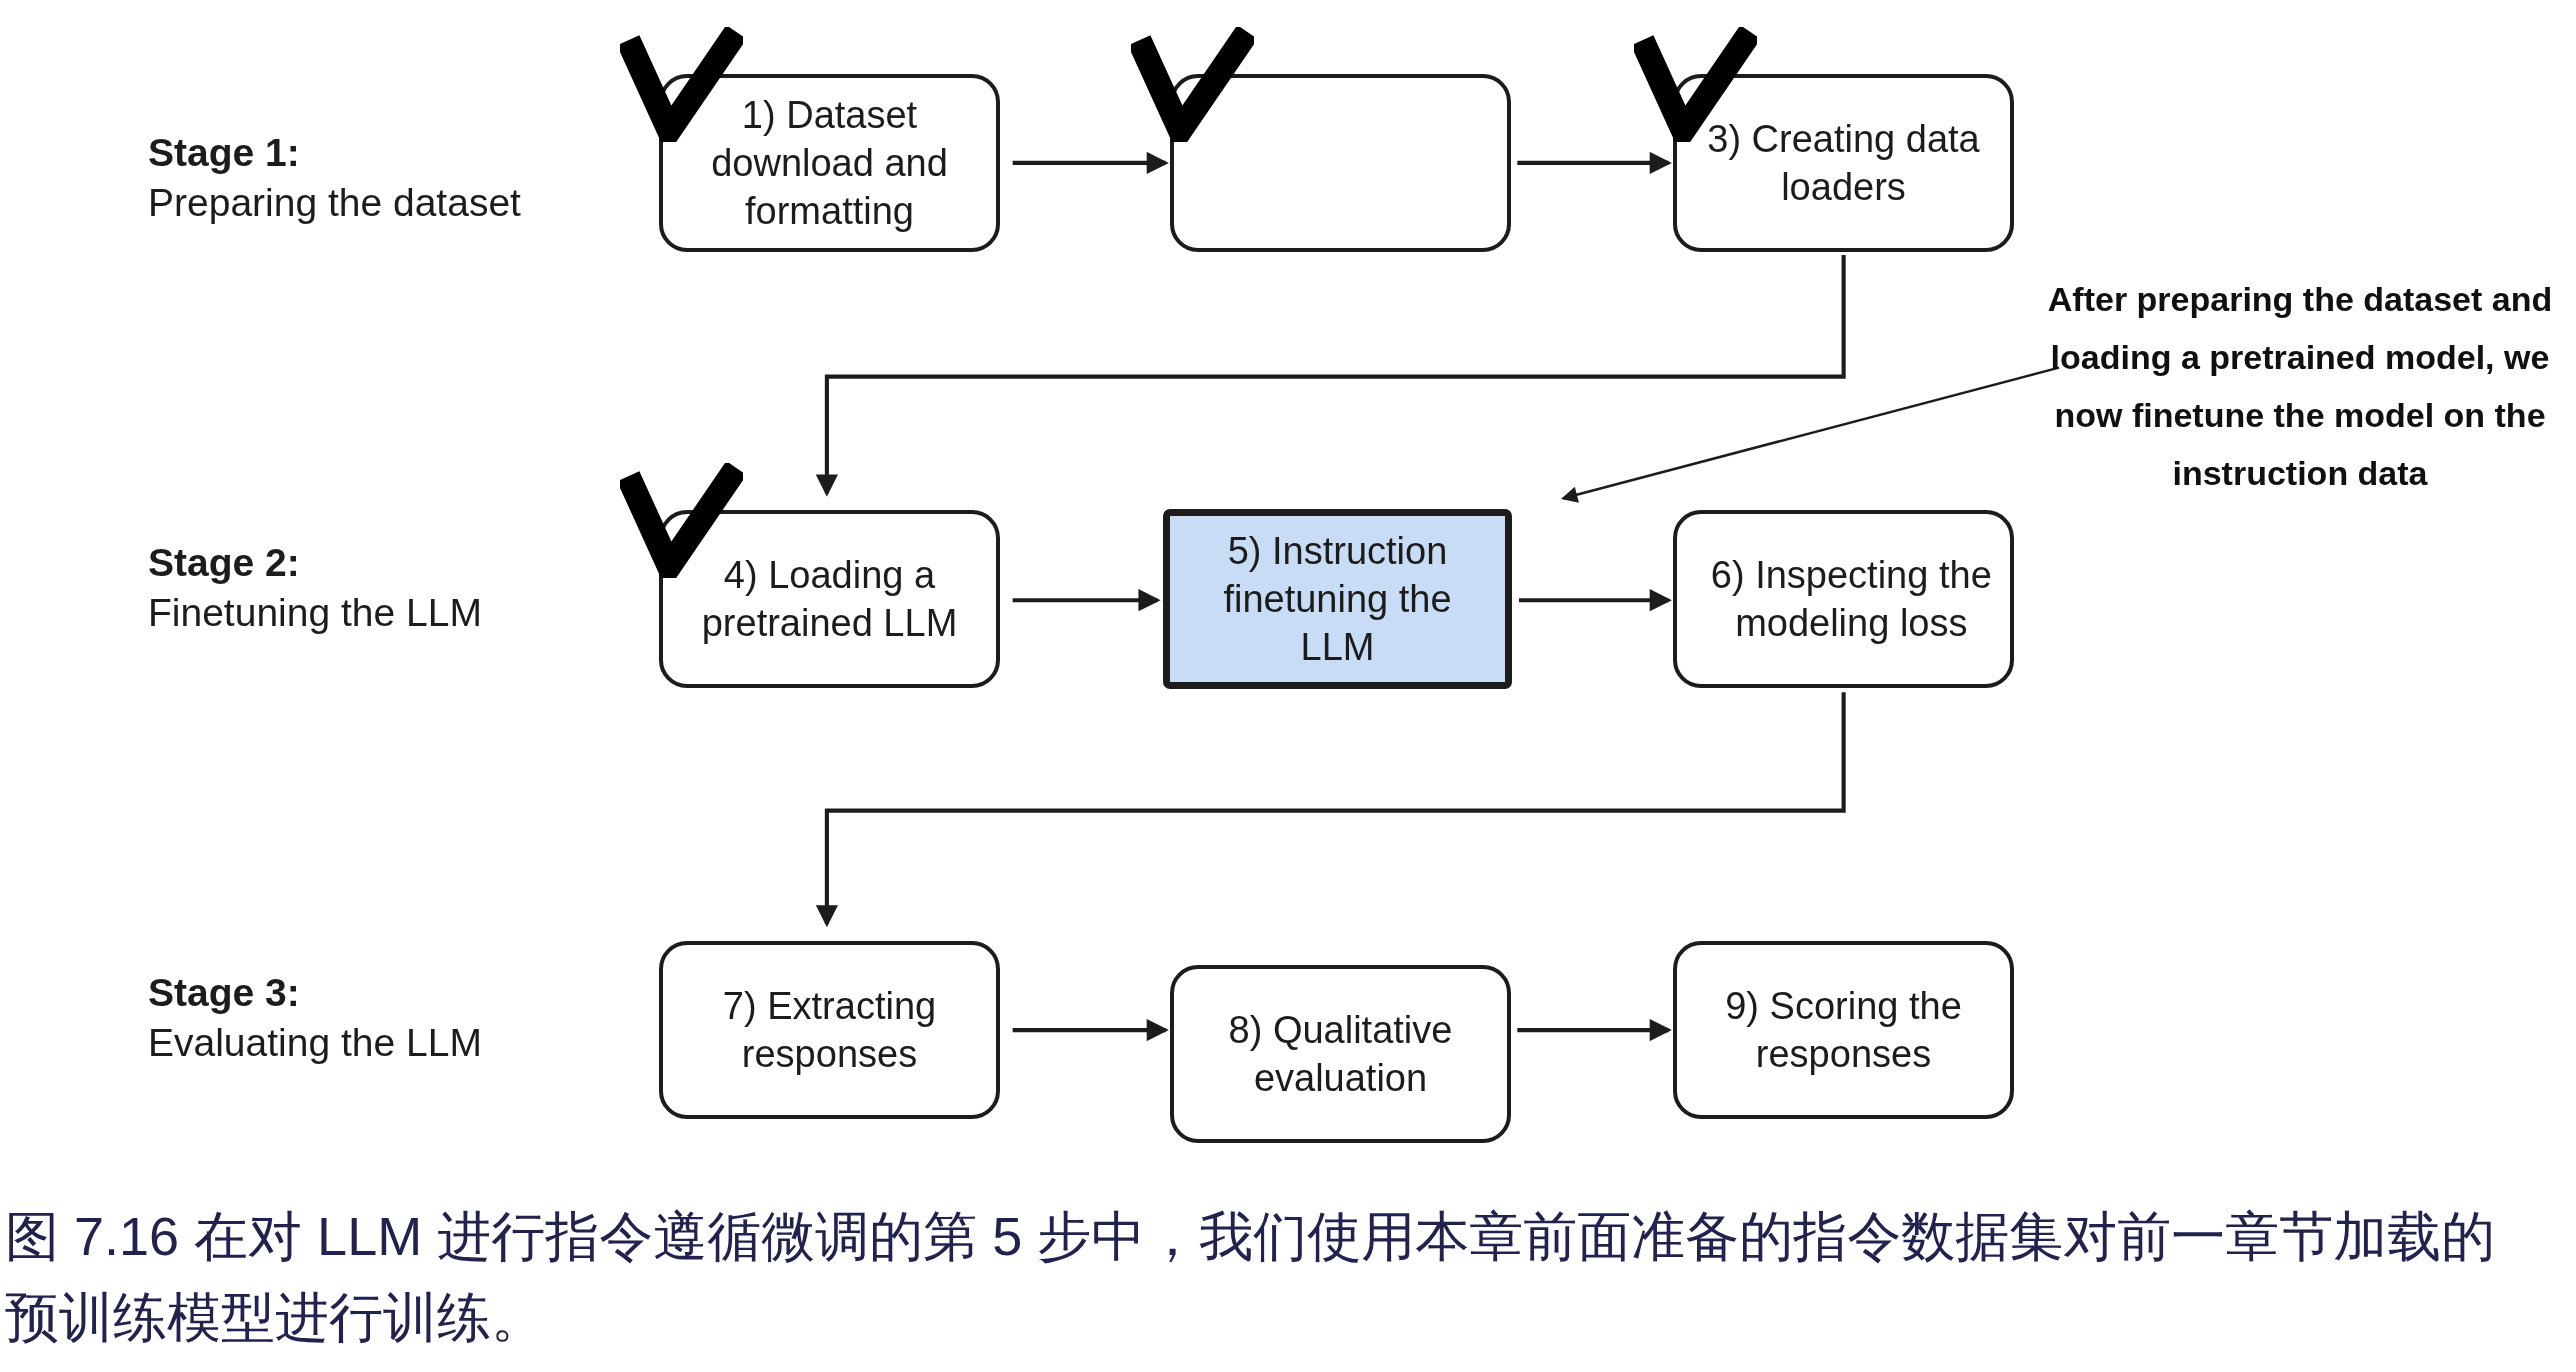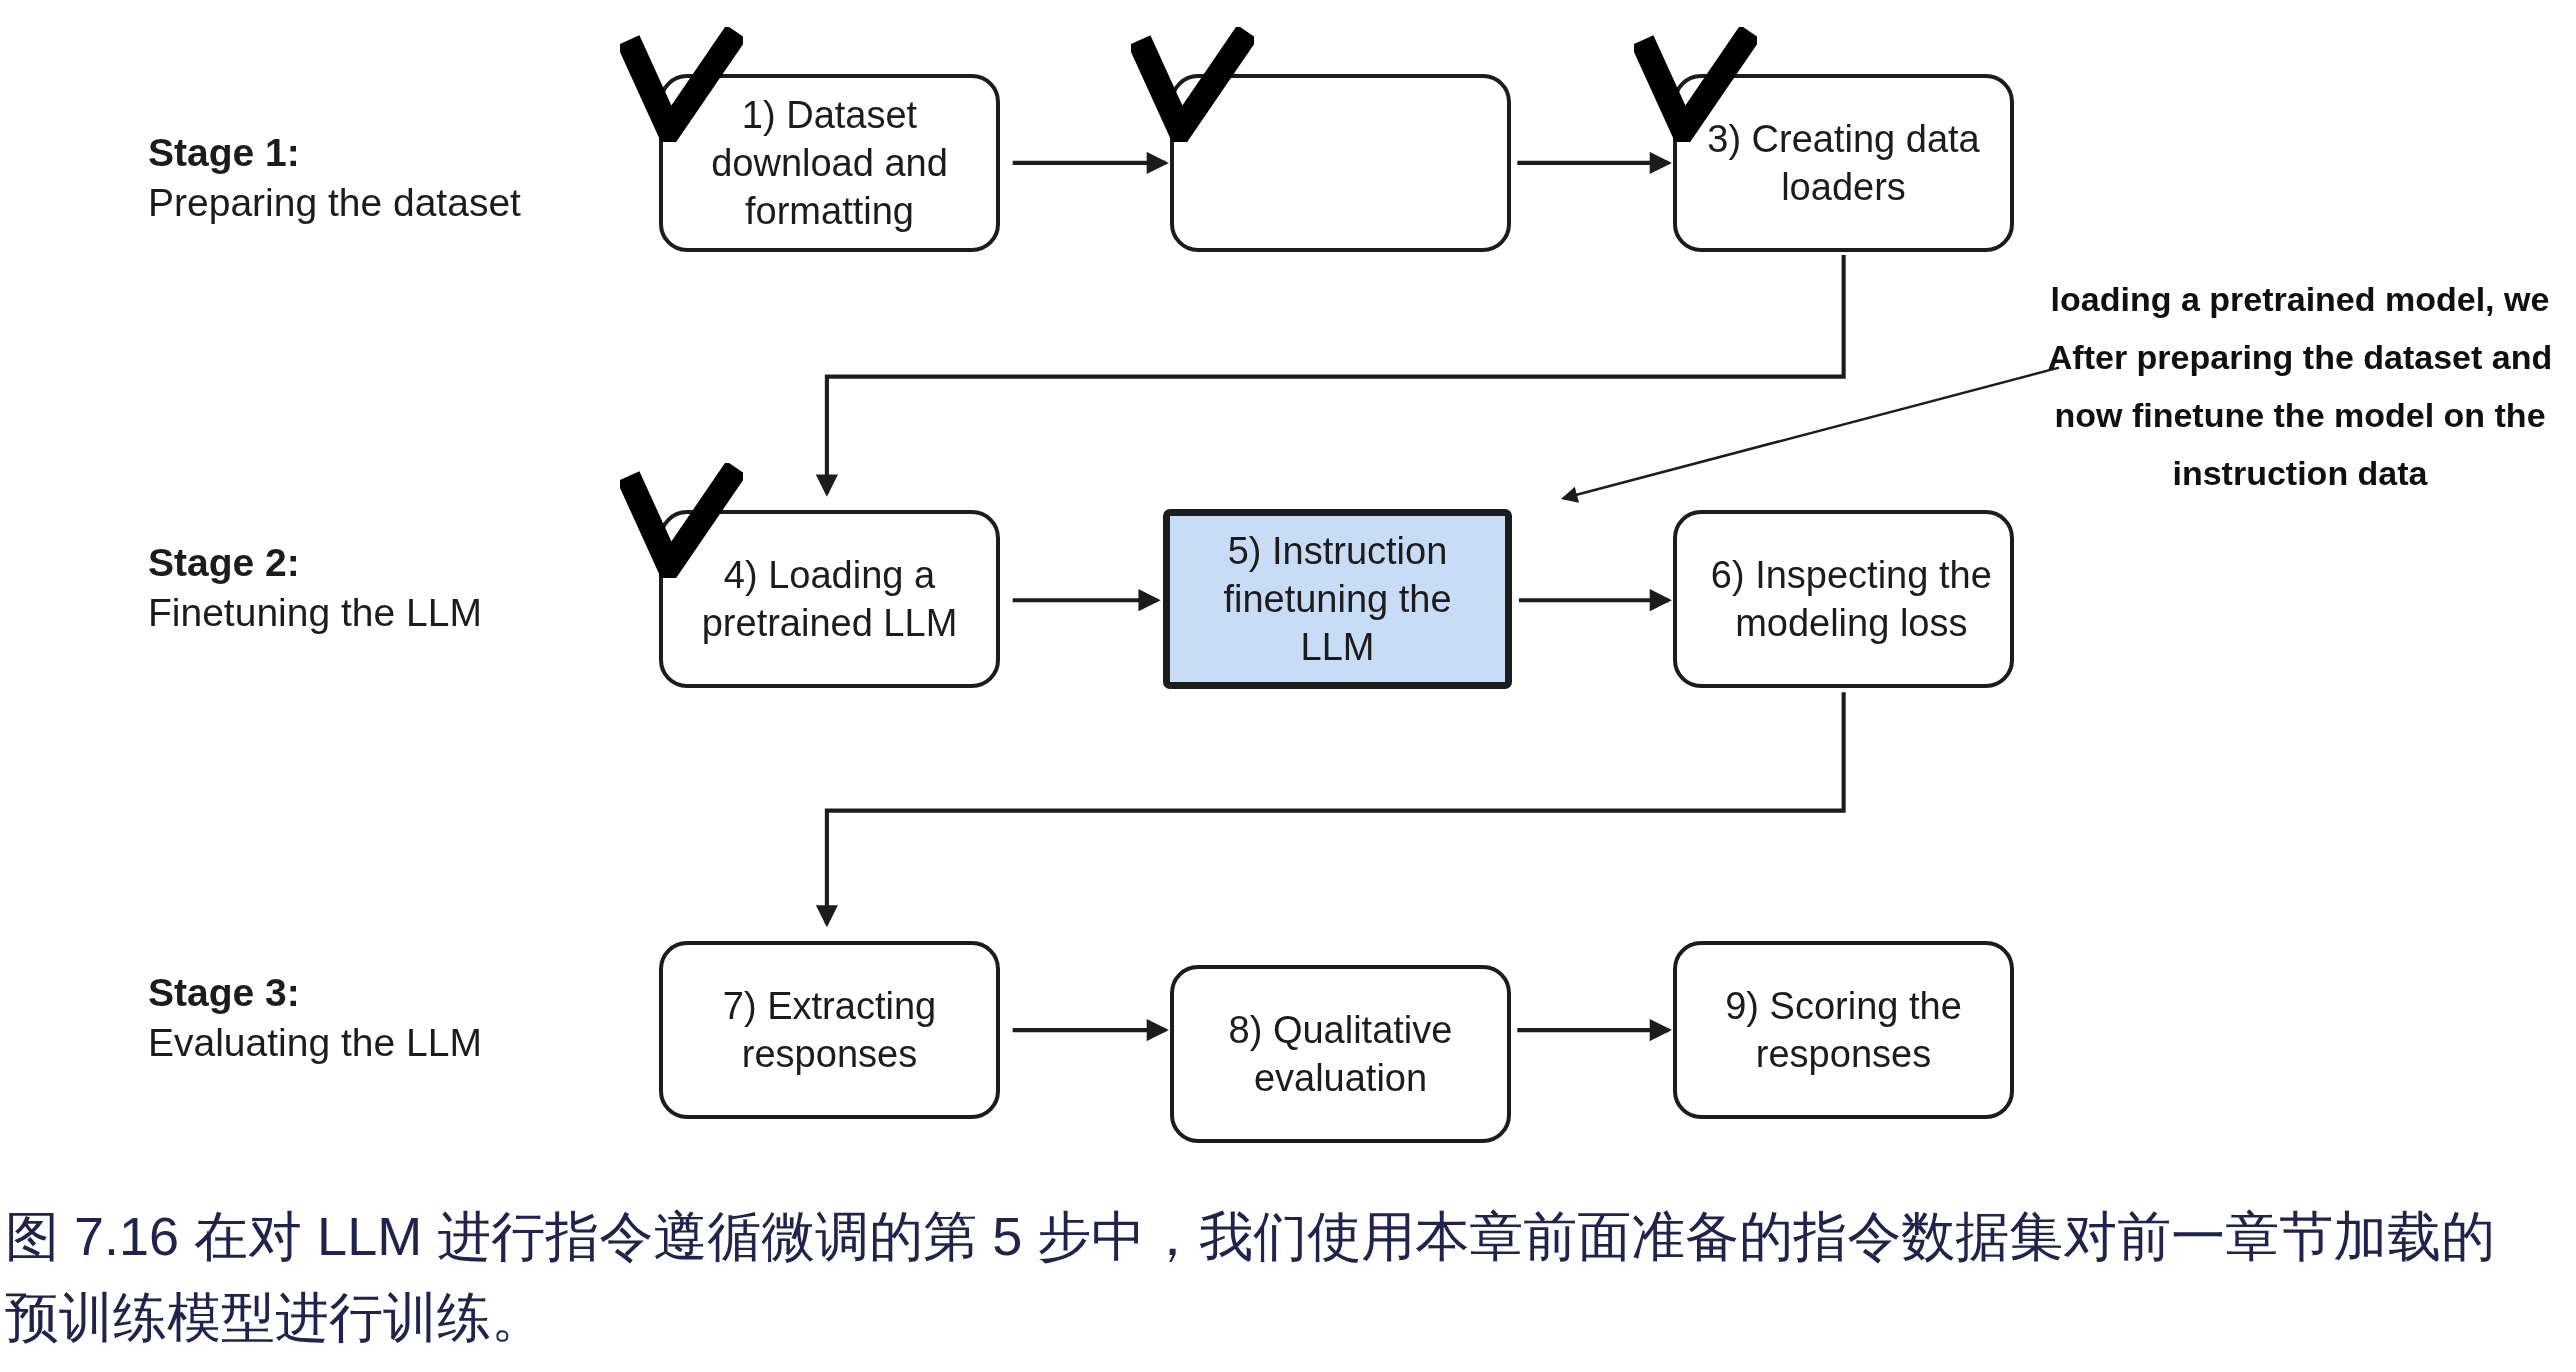--- a/index.html
+++ b/index.html
@@ -116,22 +116,22 @@
   <div class="box" id="b8">
 
     <span>8) Qualitative evaluation</span>
   </div>
   <div class="box" id="b9">
 
     <span>9) Scoring the responses</span>
   </div>
 
   <div class="annotation">
+    <div>After preparing the dataset and</div>
     <div>loading a pretrained model, we</div>
-    <div>After preparing the dataset and</div>
     <div>now finetune the model on the</div>
     <div>instruction data</div>
   </div>
 
   <div class="caption">
     <div>图 7.16 在对 LLM 进行指令遵循微调的第 5 步中，我们使用本章前面准备的指令数据集对前一章节加载的</div>
     <div>预训练模型进行训练。</div>
   </div>
 
 </div>

